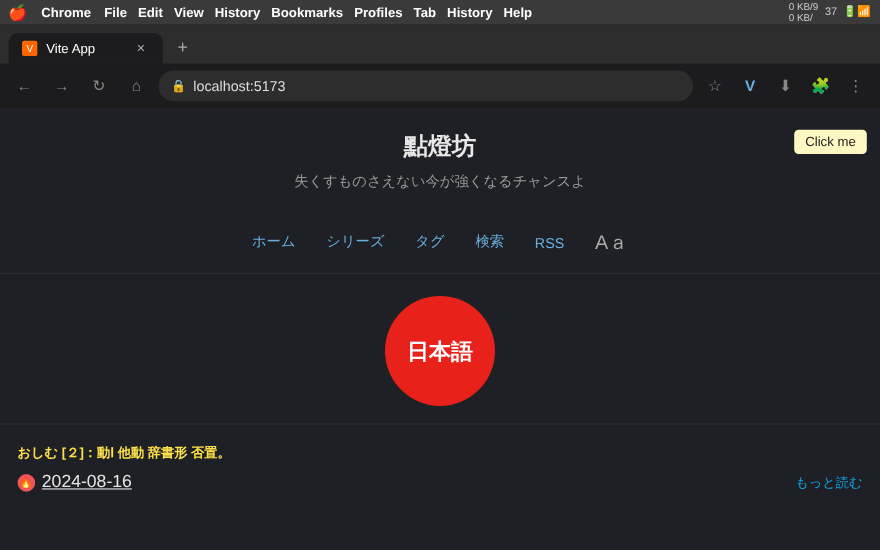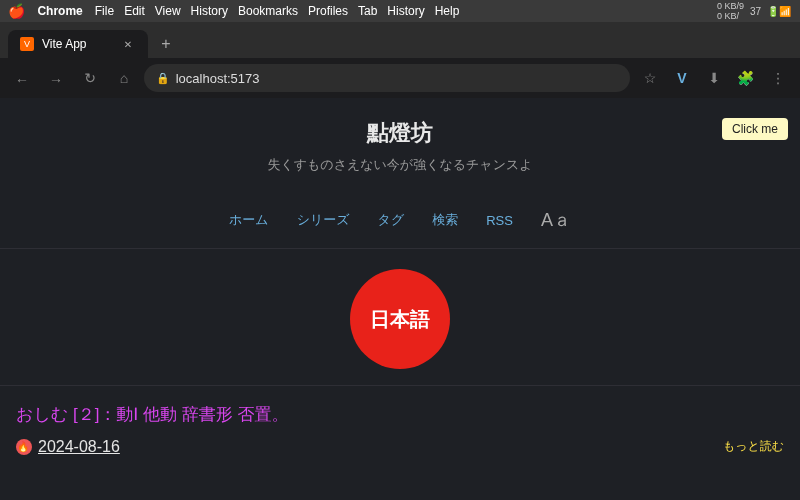--- a/index.html
+++ b/index.html
@@ -10,21 +10,21 @@
       height: 22px;
       background: #3a3a3a;
       display: flex;
       align-items: center;
       padding: 0 8px;
       gap: 12px;
       color: #fff;
       font-size: 12px;
     }
     .menubar-apple { font-size: 14px; }
-    .menubar-items { display: flex; gap: 10px; }
+    .menubar-items { display: flex; gap: 10px; font-weight: bold; }
     .menubar-right { margin-left: auto; font-size: 10px; color: #ccc; display: flex; align-items: center; gap: 6px; }
 
     
     .tabbar {
       height: 36px;
       background: #2d2d2d;
       display: flex;
       align-items: flex-end;
       padding: 0 8px;
       gap: 4px;
@@ -172,24 +172,25 @@
       padding: 16px;
       border-top: 1px solid #2e2e35;
     }
     .article-title {
       font-size: 19px;
       color: #e0e0e0;
       font-weight: bold;
       margin-bottom: 10px;
     }
     .article-desc {
-      font-size: 17px;
-      color: #d946ef;
+      font-size: 12px;
+      color: #fde047;
       margin-bottom: 10px;
       line-height: 1.5;
+      font-weight: bold;
     }
     .article-footer {
       display: flex;
       align-items: center;
       justify-content: space-between;
     }
     .article-date-wrap {
       display: flex;
       align-items: center;
       gap: 6px;
@@ -205,21 +206,21 @@
       justify-content: center;
       color: white;
     }
     .article-date {
       font-size: 16px;
       color: #e5e5e5;
       text-decoration: underline;
     }
     .read-more {
       font-size: 12px;
-      color: #fde047;
+      color: #0ea5e9;
       cursor: pointer;
     }
 
     
     .right-panel::-webkit-scrollbar { display: none; }
   </style>
 </head>
 <body>
 
 <div class="menubar">

